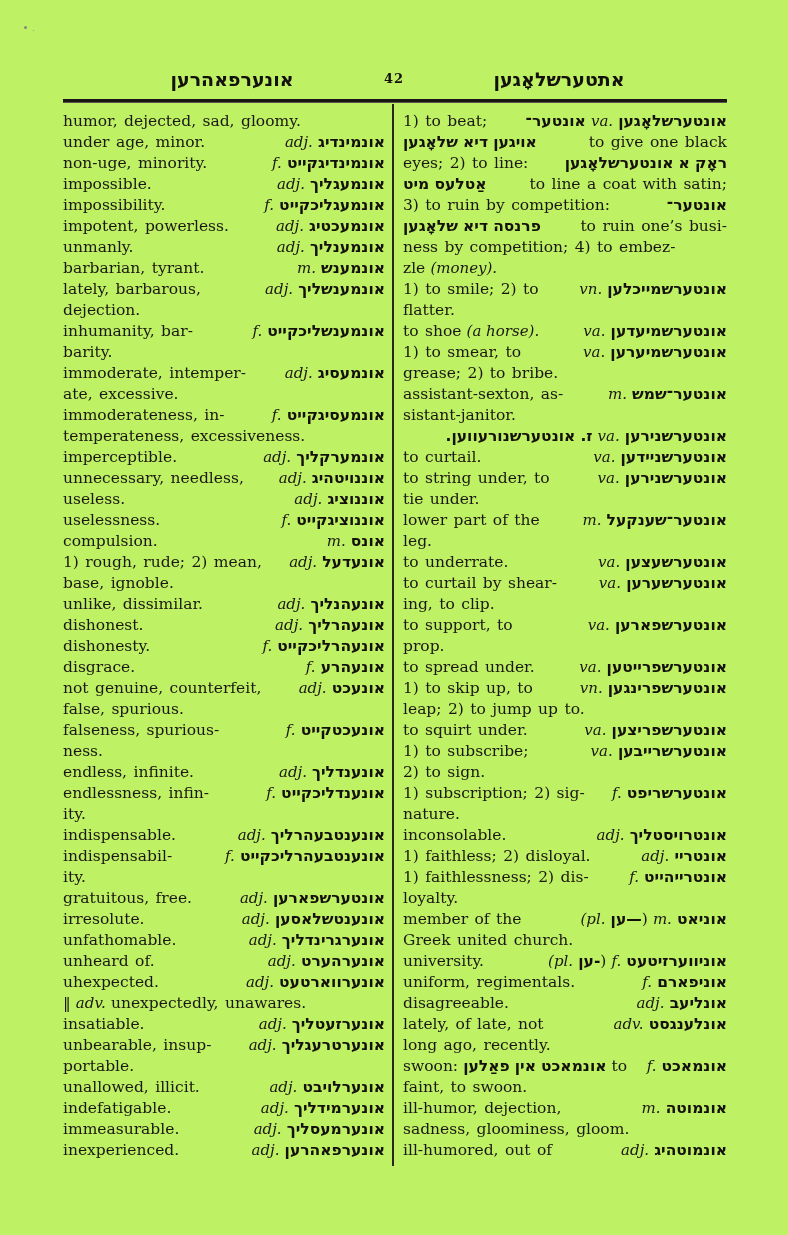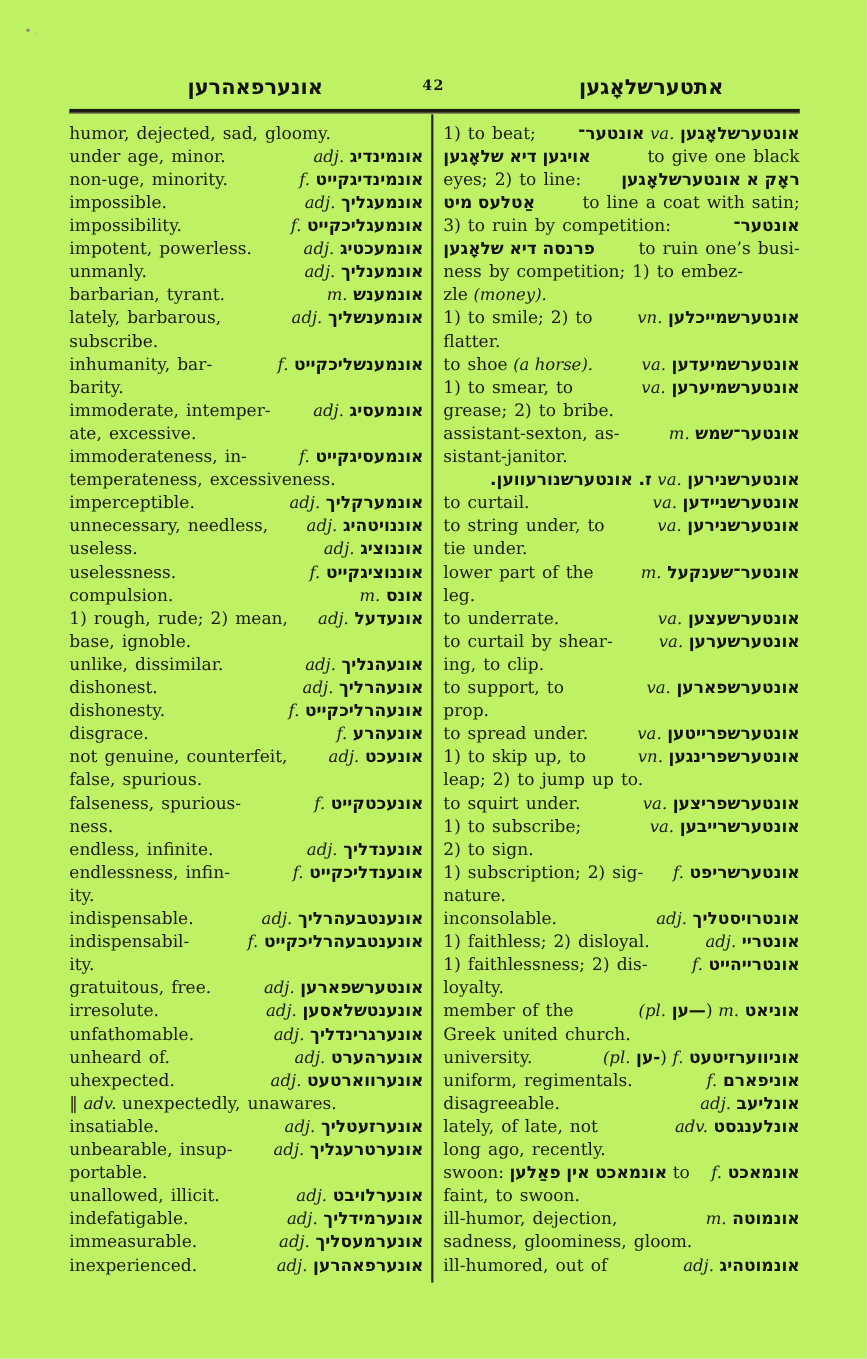--- a/index.html
+++ b/index.html
@@ -15,21 +15,21 @@
   .speck{
     position:absolute;left:24px;top:26px;width:3px;height:3px;border-radius:50%;
     background:#8a857c;box-shadow:8px 3px 0 -1px #9a958c;
   }
   .hdr-word{
     position:absolute;top:68px;transform:translateX(-50%);
     font-family:"DejaVu Sans","DejaVu Serif",sans-serif;
     font-weight:700;font-size:19px;line-height:22px;direction:rtl;color:#14100c;
   }
   .hdr-left{left:232px;}
-  .hdr-right{left:592px;}
+  .hdr-right{left:559px;}
   .page-num{
     position:absolute;left:394px;top:71px;transform:translateX(-50%);
     font-weight:700;font-size:13px;letter-spacing:1px;color:#14100c;
   }
   .rule{
     position:absolute;left:63px;top:99px;width:664px;height:3px;
     background:#1b1713;border-bottom:1px solid #5a544c;
   }
   .divider{
     position:absolute;left:392px;top:104px;width:2px;height:1062px;background:#2a251f;
@@ -103,21 +103,21 @@
         </div>
         <div class="ln">
           <span class="grp"><span class="seg-en">barbarian, tyrant.</span></span>
           <span class="grp"><span class="seg-pos">m.</span> <span class="seg-yi" dir="rtl">אונמענש</span></span>
         </div>
         <div class="ln">
           <span class="grp"><span class="seg-en">lately, barbarous,</span></span>
           <span class="grp"><span class="seg-pos">adj.</span> <span class="seg-yi" dir="rtl">אונמענשליך</span></span>
         </div>
         <div class="ln">
-          <span class="grp"><span class="seg-en">subscribe.</span></span>
+          <span class="grp"><span class="seg-en">dejection.</span></span>
         </div>
         <div class="ln">
           <span class="grp"><span class="seg-en">inhumanity, bar-</span></span>
           <span class="grp"><span class="seg-pos">f.</span> <span class="seg-yi" dir="rtl">אונמענשליכקייט</span></span>
         </div>
         <div class="ln">
           <span class="grp"><span class="seg-en">barity.</span></span>
         </div>
         <div class="ln">
           <span class="grp"><span class="seg-en">immoderate, intemper-</span></span>
@@ -282,21 +282,21 @@
         </div>
         <div class="ln">
           <span class="grp"><span class="seg-en">3) to ruin by competition:</span></span>
           <span class="grp"><span class="seg-yi" dir="rtl">אונטער־</span></span>
         </div>
         <div class="ln">
           <span class="grp"><span class="seg-yi" dir="rtl">שלאָגען</span> <span class="seg-yi" dir="rtl">דיא</span> <span class="seg-yi" dir="rtl">פרנסה</span></span>
           <span class="grp"><span class="seg-en">to ruin one’s busi-</span></span>
         </div>
         <div class="ln">
-          <span class="grp"><span class="seg-en">ness by competition; 1) to embez-</span></span>
+          <span class="grp"><span class="seg-en">ness by competition; 4) to embez-</span></span>
         </div>
         <div class="ln">
           <span class="grp"><span class="seg-en">zle</span> <span class="seg-pos">(money).</span></span>
         </div>
         <div class="ln">
           <span class="grp"><span class="seg-en">1) to smile; 2) to</span></span>
           <span class="grp"><span class="seg-pos">vn.</span> <span class="seg-yi" dir="rtl">אונטערשמייכלען</span></span>
         </div>
         <div class="ln">
           <span class="grp"><span class="seg-en">flatter.</span></span>

